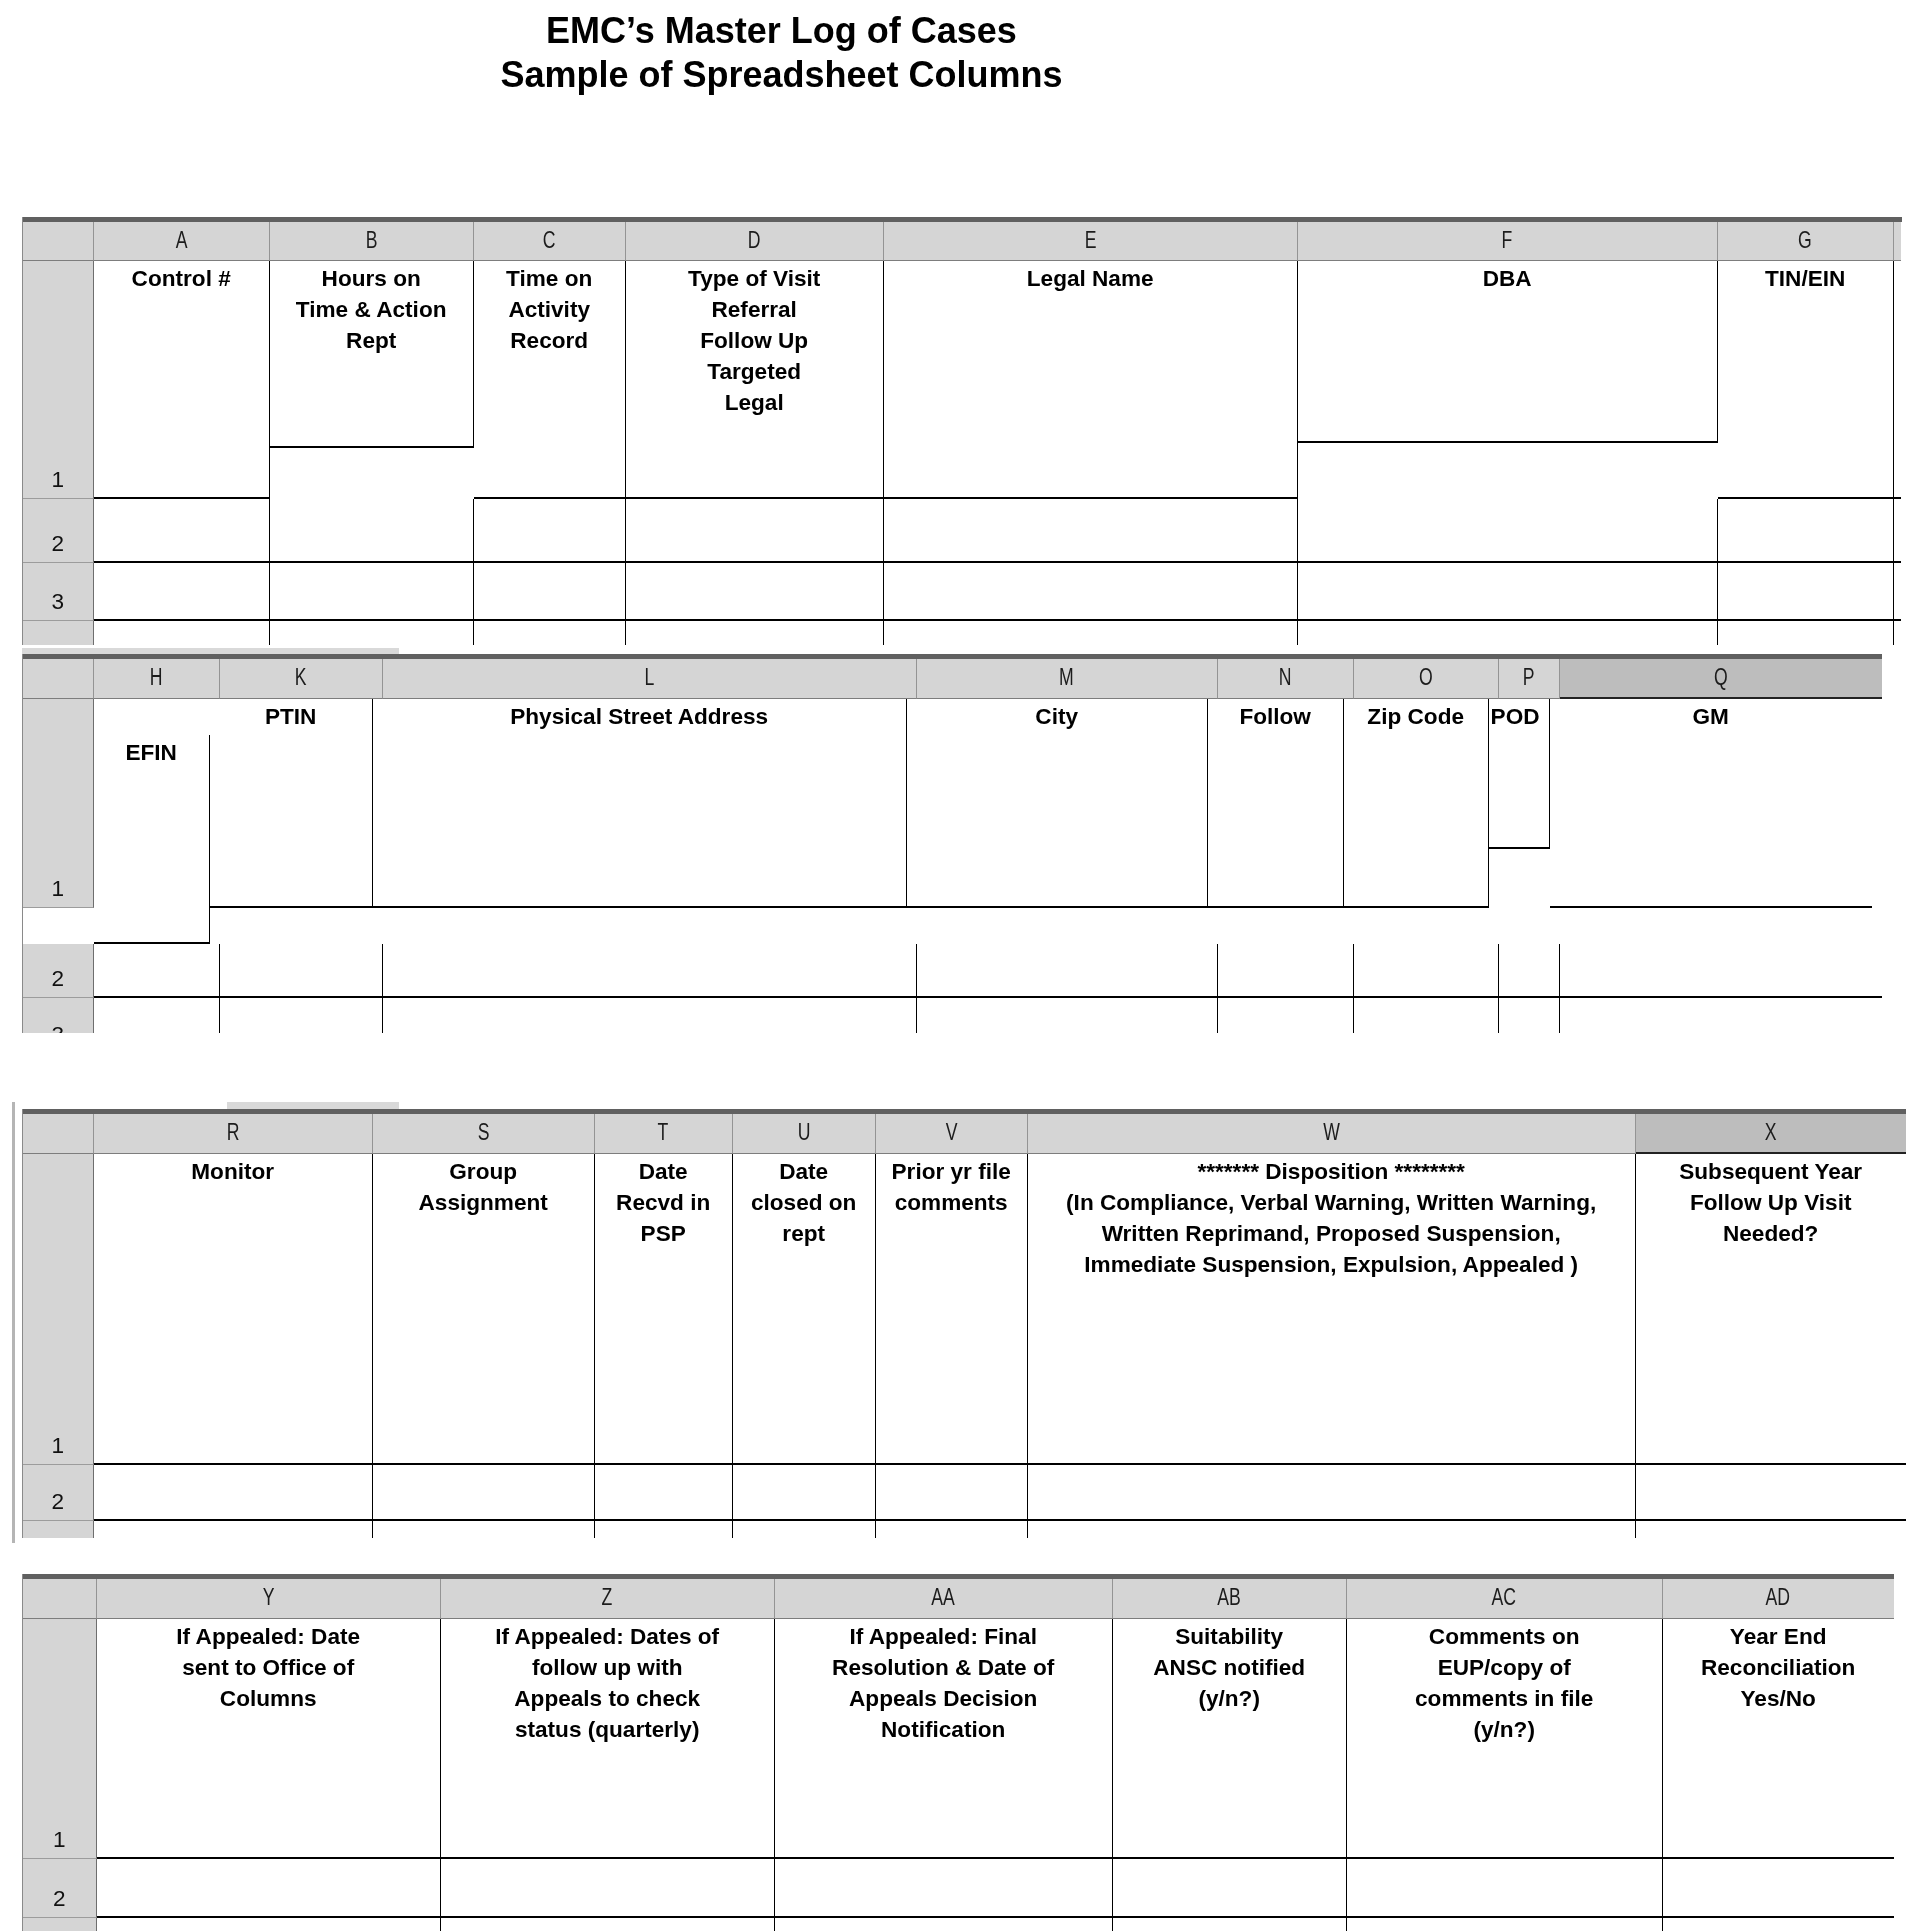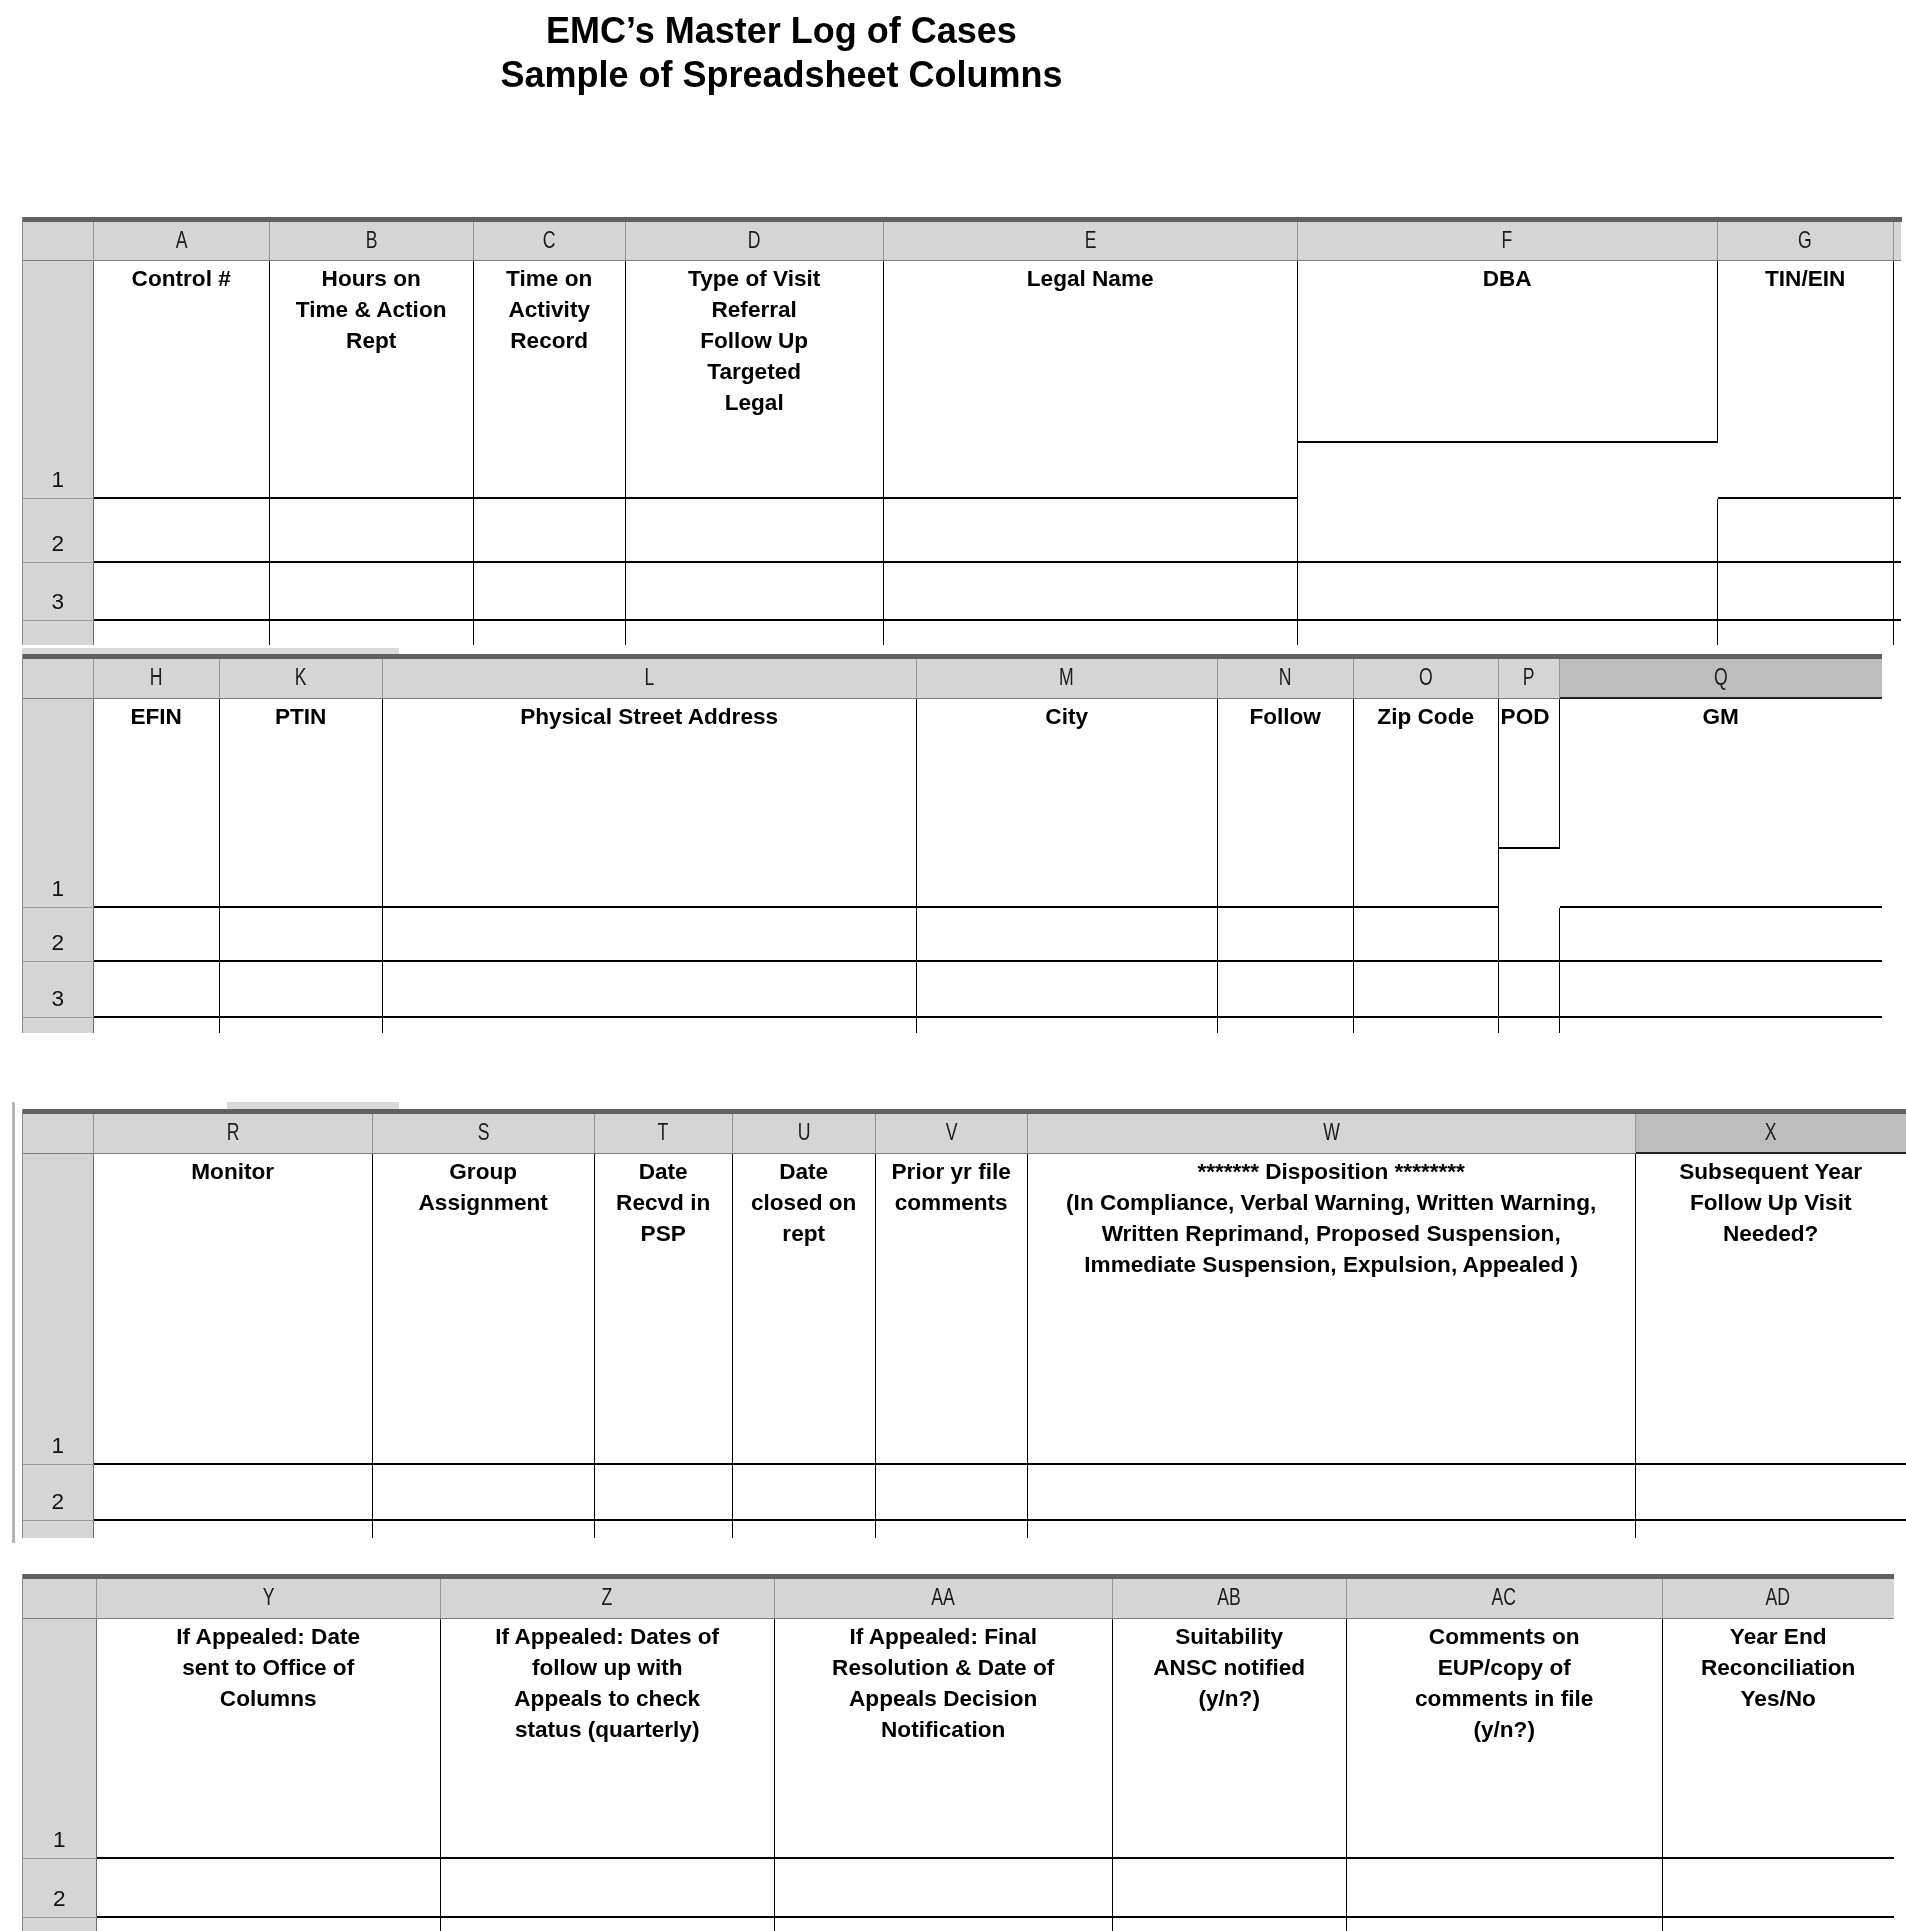--- a/index.html
+++ b/index.html
@@ -72,21 +72,21 @@
         <span class="ltr">F</span>
       </div>
     <div class="colhdr" style="width:176px;height:39px;">
         <span class="ltr">G</span>
       </div>
     <div class="colhdr" style="width:7.5px;height:39px;border-right:none;"></div>
   </div>
   <div class="brow">
     <div class="rowhdr" style="width:71px;height:238px;">1</div>
     <div class="cell htext" style="width:176px;height:238px;">Control #</div>
-    <div class="cell htext" style="width:204px;height:238px;">Hours on
+    <div class="cell htext" style="width:204px;height:187px;">Hours on
 Time &amp; Action
 Rept</div>
     <div class="cell htext" style="width:152px;height:238px;">Time on
 Activity
 Record</div>
     <div class="cell htext" style="width:258px;height:238px;">Type of Visit
 Referral
 Follow Up
 Targeted
 Legal</div>
@@ -155,21 +155,21 @@
       </div>
     <div class="colhdr" style="width:61px;height:40px;">
         <span class="ltr">P</span>
       </div>
     <div class="colhdr sel" style="width:322px;height:40px;border-right:none;">
         <span class="ltr">Q</span>
       </div>
   </div>
   <div class="brow">
     <div class="rowhdr" style="width:71px;height:209px;">1</div>
-    <div class="cell htext" style="width:126px;height:209px;">EFIN</div>
+    <div class="cell htext" style="width:116px;height:209px;margin-top:36px;">EFIN</div>
     <div class="cell htext" style="width:163px;height:209px;">PTIN</div>
     <div class="cell htext" style="width:534px;height:209px;">Physical Street Address</div>
     <div class="cell htext" style="width:301px;height:209px;">City</div>
     <div class="cell htext" style="width:136px;height:209px;">Follow</div>
     <div class="cell htext" style="width:145px;height:209px;">Zip Code</div>
     <div class="cell htext" style="width:61px;height:150px;text-align:left;padding-left:1.9px;">POD</div>
     <div class="cell htext nr" style="width:322px;height:209px;">GM</div>
   </div>
   <div class="brow">
     <div class="rowhdr" style="width:71px;height:54px;">2</div>

